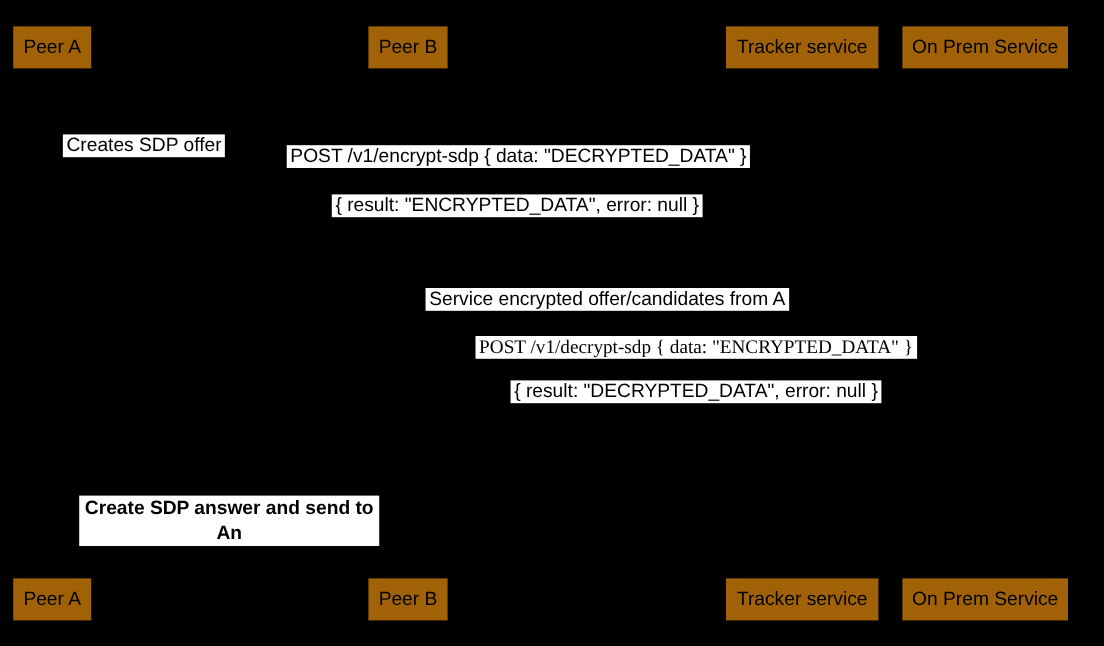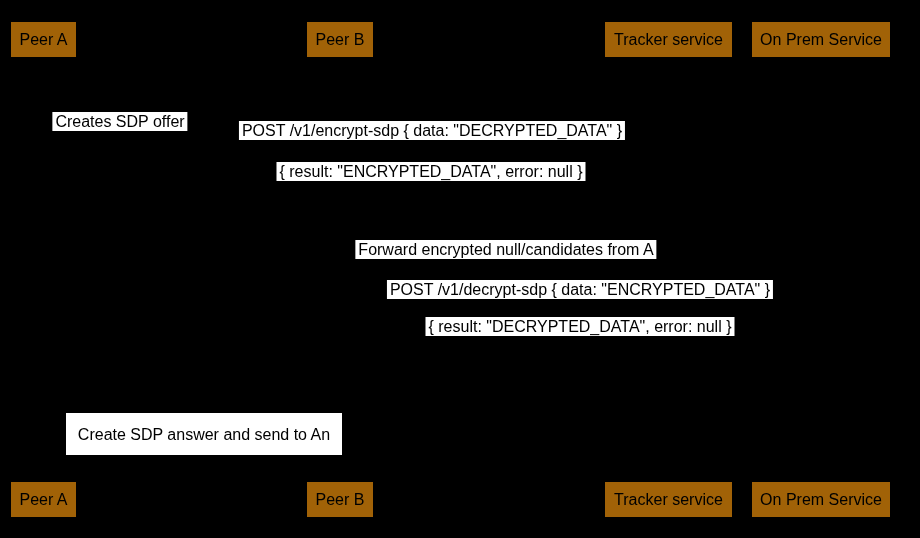--- a/index.html
+++ b/index.html
@@ -45,53 +45,54 @@
     font-size: 16px;
     line-height: 19px;
     height: 19px;
     padding: 0 3px;
     white-space: nowrap;
   }
   .note {
     position: absolute;
     left: 66px;
     top: 413px;
-    width: 276px;
+    width: 250px;
     height: 42px;
     background: #ffffff;
     color: #000000;
     font-size: 16px;
     line-height: 21px;
     display: flex;
     flex-direction: column;
     align-items: center;
     justify-content: center;
     text-align: center;
+    font-weight: bold;
   }
 </style>
 </head>
 <body>
 
 <div class="canvas">
 
   <div class="lifeline" style="left:43px;"></div>
   <div class="lifeline" style="left:340px;"></div>
   <div class="lifeline" style="left:668px;"></div>
   <div class="lifeline" style="left:821px;"></div>
 
   <div class="actor top" style="left:11px;  width:65px;">Peer A</div>
   <div class="actor top" style="left:307px; width:66px;">Peer B</div>
   <div class="actor top" style="left:605px; width:127px;">Tracker service</div>
   <div class="actor top" style="left:752px; width:138px;">On Prem Service</div>
 
   <div class="msg" style="left:120px; top:84px;margin-top:28px;">Creates SDP offer</div>
   <div class="msg" style="left:432px; top:121px;">POST /v1/encrypt-sdp { data: "DECRYPTED_DATA" }</div>
   <div class="msg" style="left:431px; top:162px;">{ result: "ENCRYPTED_DATA", error: null }</div>
-  <div class="msg" style="left:506px; top:240px;">Forward encrypted null/candidates from A</div>
-  <div class="msg" style="left:580px; top:280px;">POST /v1/decrypt-sdp { data: "ENCRYPTED_DATA" }</div>
+  <div class="msg" style="left:506px; top:240px;">Service encrypted offer/candidates from A</div>
+  <div class="msg" style="left:580px; top:280px;font-family:Liberation Serif, serif;">POST /v1/decrypt-sdp { data: "ENCRYPTED_DATA" }</div>
   <div class="msg" style="left:580px; top:317px;">{ result: "DECRYPTED_DATA", error: null }</div>
 
   <div class="note">
     <span>Create SDP answer and send to An</span>
   </div>
 
   <div class="actor bottom" style="left:11px;  width:65px;">Peer A</div>
   <div class="actor bottom" style="left:307px; width:66px;">Peer B</div>
   <div class="actor bottom" style="left:605px; width:127px;">Tracker service</div>
   <div class="actor bottom" style="left:752px; width:138px;">On Prem Service</div>

